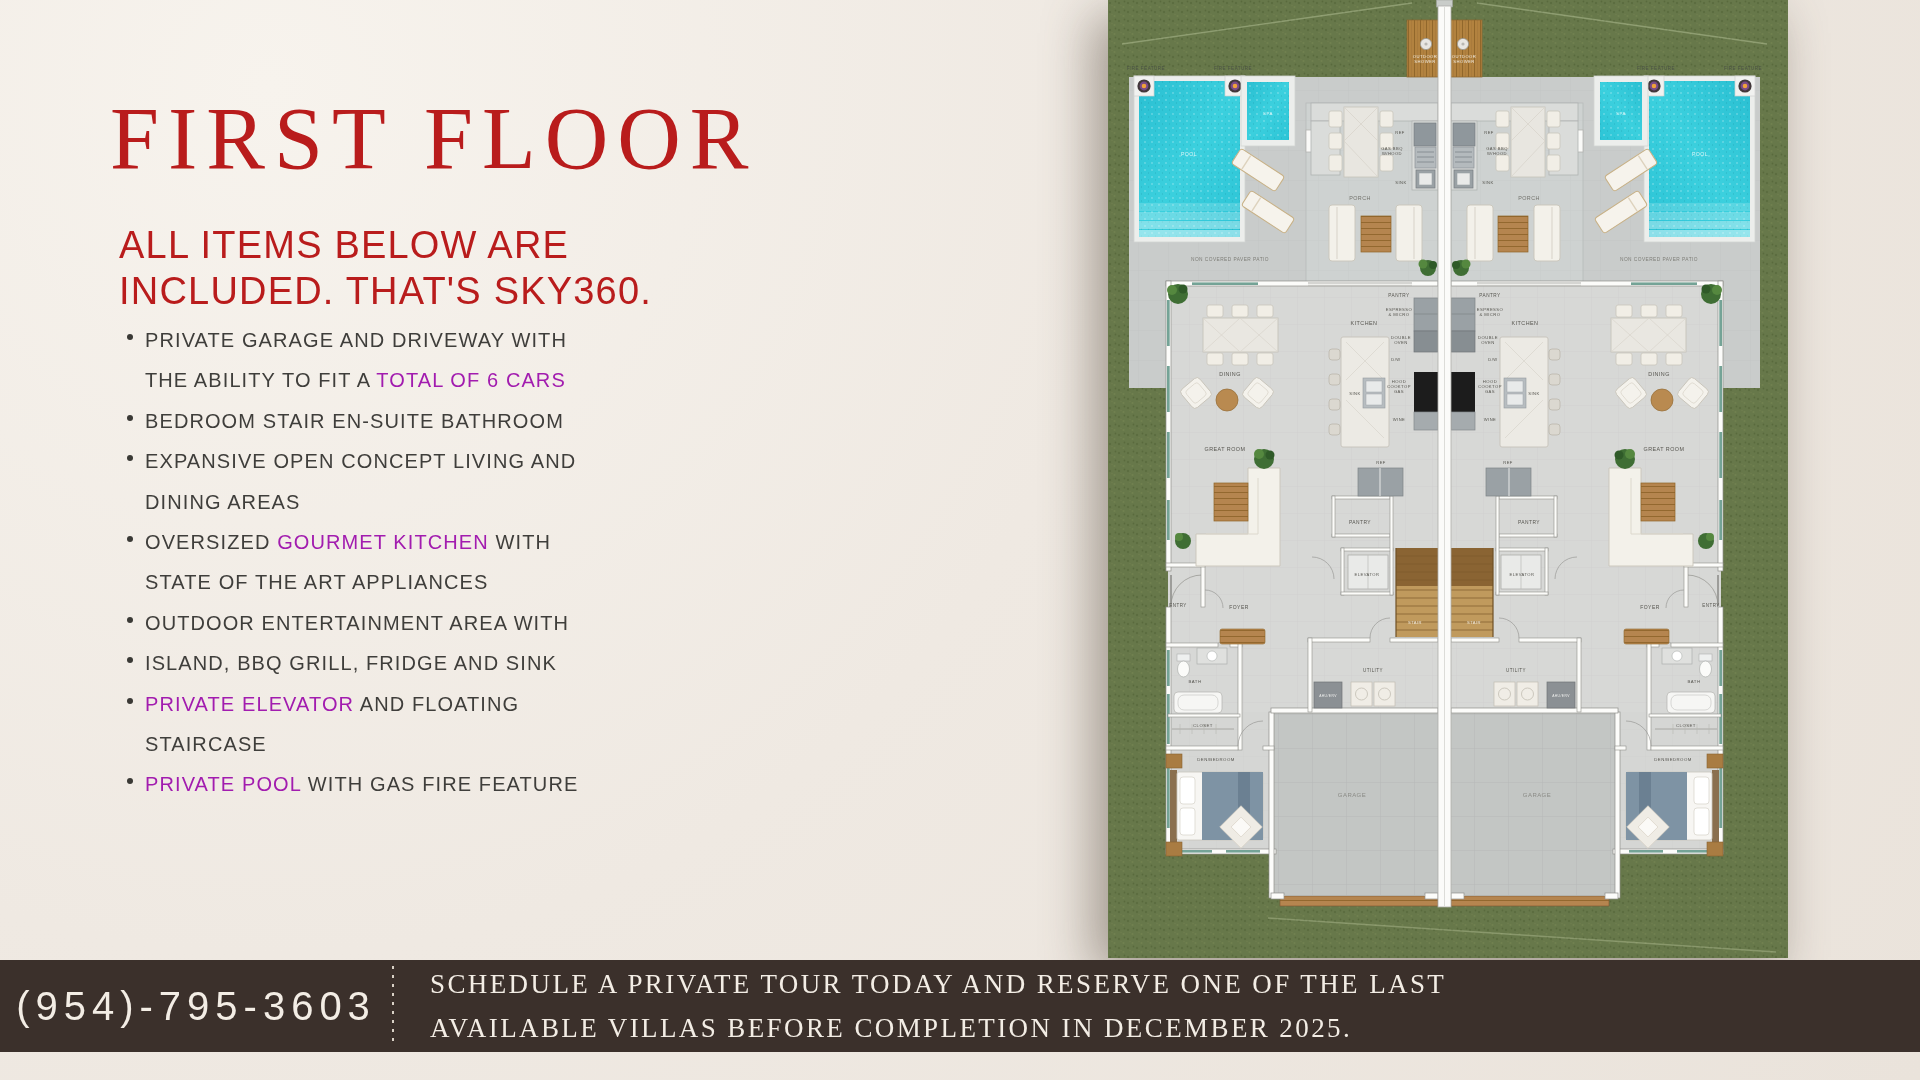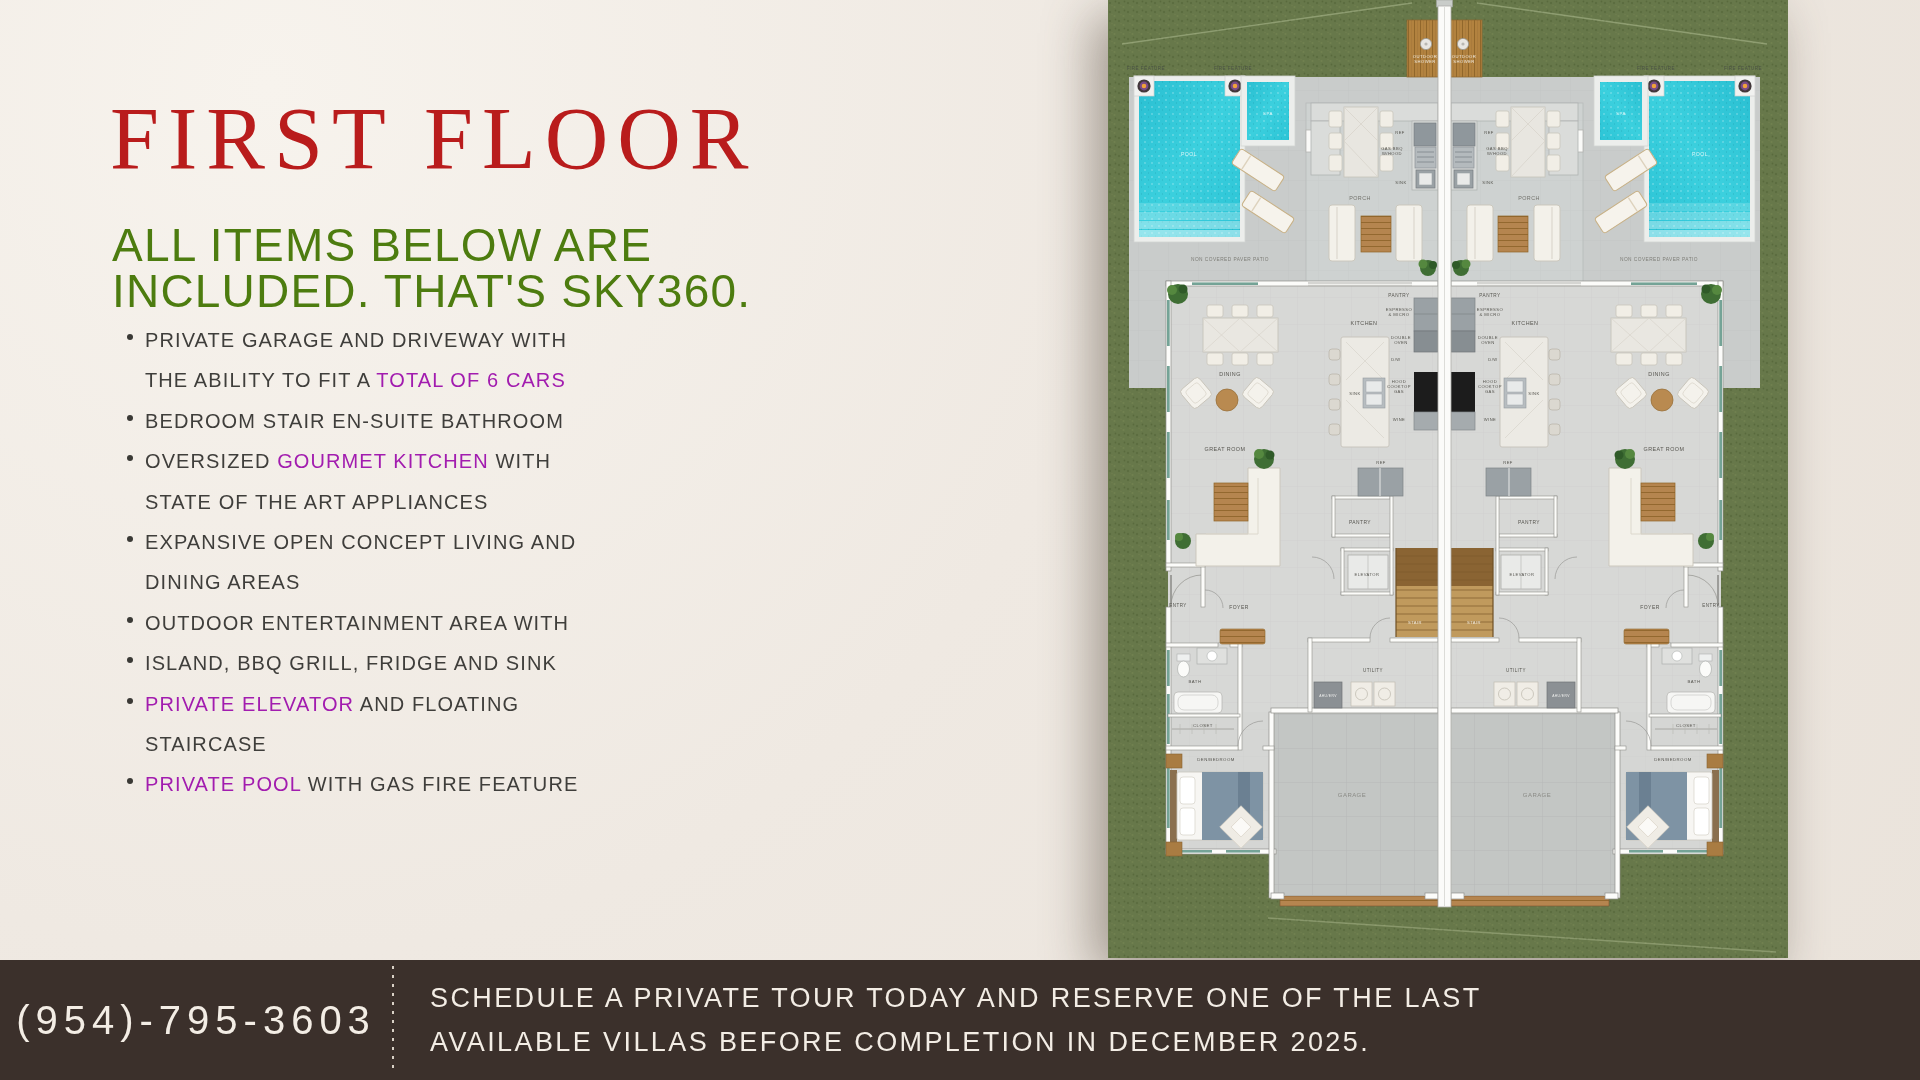--- a/index.html
+++ b/index.html
@@ -11,53 +11,53 @@
   }
   
   .left-panel{position:absolute;left:0;top:0;width:1100px;height:958px;}
   .page-title{
     position:absolute;left:110px;top:88px;
     font-family:"Liberation Serif", serif;
     font-size:88px;font-weight:400;letter-spacing:9px;
     color:#b91c1c;white-space:nowrap;
   }
   .subtitle{
-    position:absolute;left:112px;top:222px;
-    font-size:46px;letter-spacing:1.2px;line-height:46px;
-    color:#4d7c0f;
+    position:absolute;left:119px;top:222px;
+    font-size:38px;letter-spacing:1.2px;line-height:46px;
+    color:#b91c1c;
   }
   .features{
     position:absolute;left:127px;top:320px;width:520px;
     list-style:none;margin:0;padding:0;
     font-size:20px;letter-spacing:1.1px;color:#3f3e3b;
   }
   .features li{position:relative;padding-left:18px;}
   .features li .dot{
     position:absolute;left:0;top:14px;width:6px;height:6px;border-radius:50%;
     background:#3a3935;
   }
   .features .fl{height:40.4px;line-height:40.4px;white-space:nowrap;}
   .features b{font-weight:400;color:#a21caf;}
   
   .footer-bar{
-    position:absolute;left:0;top:960px;width:1920px;height:120px;
+    position:absolute;left:0;top:960px;width:1920px;height:92px;
     background:#3b302b;display:flex;align-items:stretch;color:#f3ede5;
   }
   .phone{
     width:392px;display:flex;align-items:center;justify-content:center;
     font-size:40px;letter-spacing:6px;color:#f3ede5;white-space:nowrap;
   }
   .bar-divider{
     width:2px;margin:6px 0;
     background:repeating-linear-gradient(to bottom,#d9d1c6 0 3px,transparent 3px 9px);
   }
   .cta{
     flex:1;display:flex;flex-direction:column;justify-content:center;
     padding-left:36px;font-size:27px;letter-spacing:2.4px;line-height:44px;
-    color:#f3ede5;white-space:nowrap;
+    color:#f3ede5;white-space:nowrap;font-family:Liberation Serif, serif;
   }
   
   .floorplan{
     position:absolute;left:1108px;top:0;width:680px;height:958px;
     filter:drop-shadow(-14px 16px 26px rgba(62,48,35,0.45));
   }
   .plan-label{font-family:"Liberation Sans",sans-serif;letter-spacing:.45px;font-weight:400;}
 </style>
 </head>
 <body>
@@ -73,27 +73,27 @@
         <span class="dot"></span>
         <div class="fl"><span>PRIVATE GARAGE AND DRIVEWAY WITH</span></div>
         <div class="fl"><span>THE ABILITY TO FIT A </span><b>TOTAL OF 6 CARS</b></div>
       </li>
       <li>
         <span class="dot"></span>
         <div class="fl"><span>BEDROOM STAIR EN-SUITE BATHROOM</span></div>
       </li>
       <li>
         <span class="dot"></span>
+        <div class="fl"><span>EXPANSIVE OPEN CONCEPT LIVING AND</span></div>
+        <div class="fl"><span>DINING AREAS</span></div>
+      </li>
+      <li>
+        <span class="dot"></span>
         <div class="fl"><span>OVERSIZED </span><b>GOURMET KITCHEN</b><span> WITH</span></div>
         <div class="fl"><span>STATE OF THE ART APPLIANCES</span></div>
-      </li>
-      <li>
-        <span class="dot"></span>
-        <div class="fl"><span>EXPANSIVE OPEN CONCEPT LIVING AND</span></div>
-        <div class="fl"><span>DINING AREAS</span></div>
       </li>
       <li>
         <span class="dot"></span>
         <div class="fl"><span>OUTDOOR ENTERTAINMENT AREA WITH</span></div>
       </li>
       <li>
         <span class="dot"></span>
         <div class="fl"><span>ISLAND, BBQ GRILL, FRIDGE AND SINK</span></div>
       </li>
       <li>

